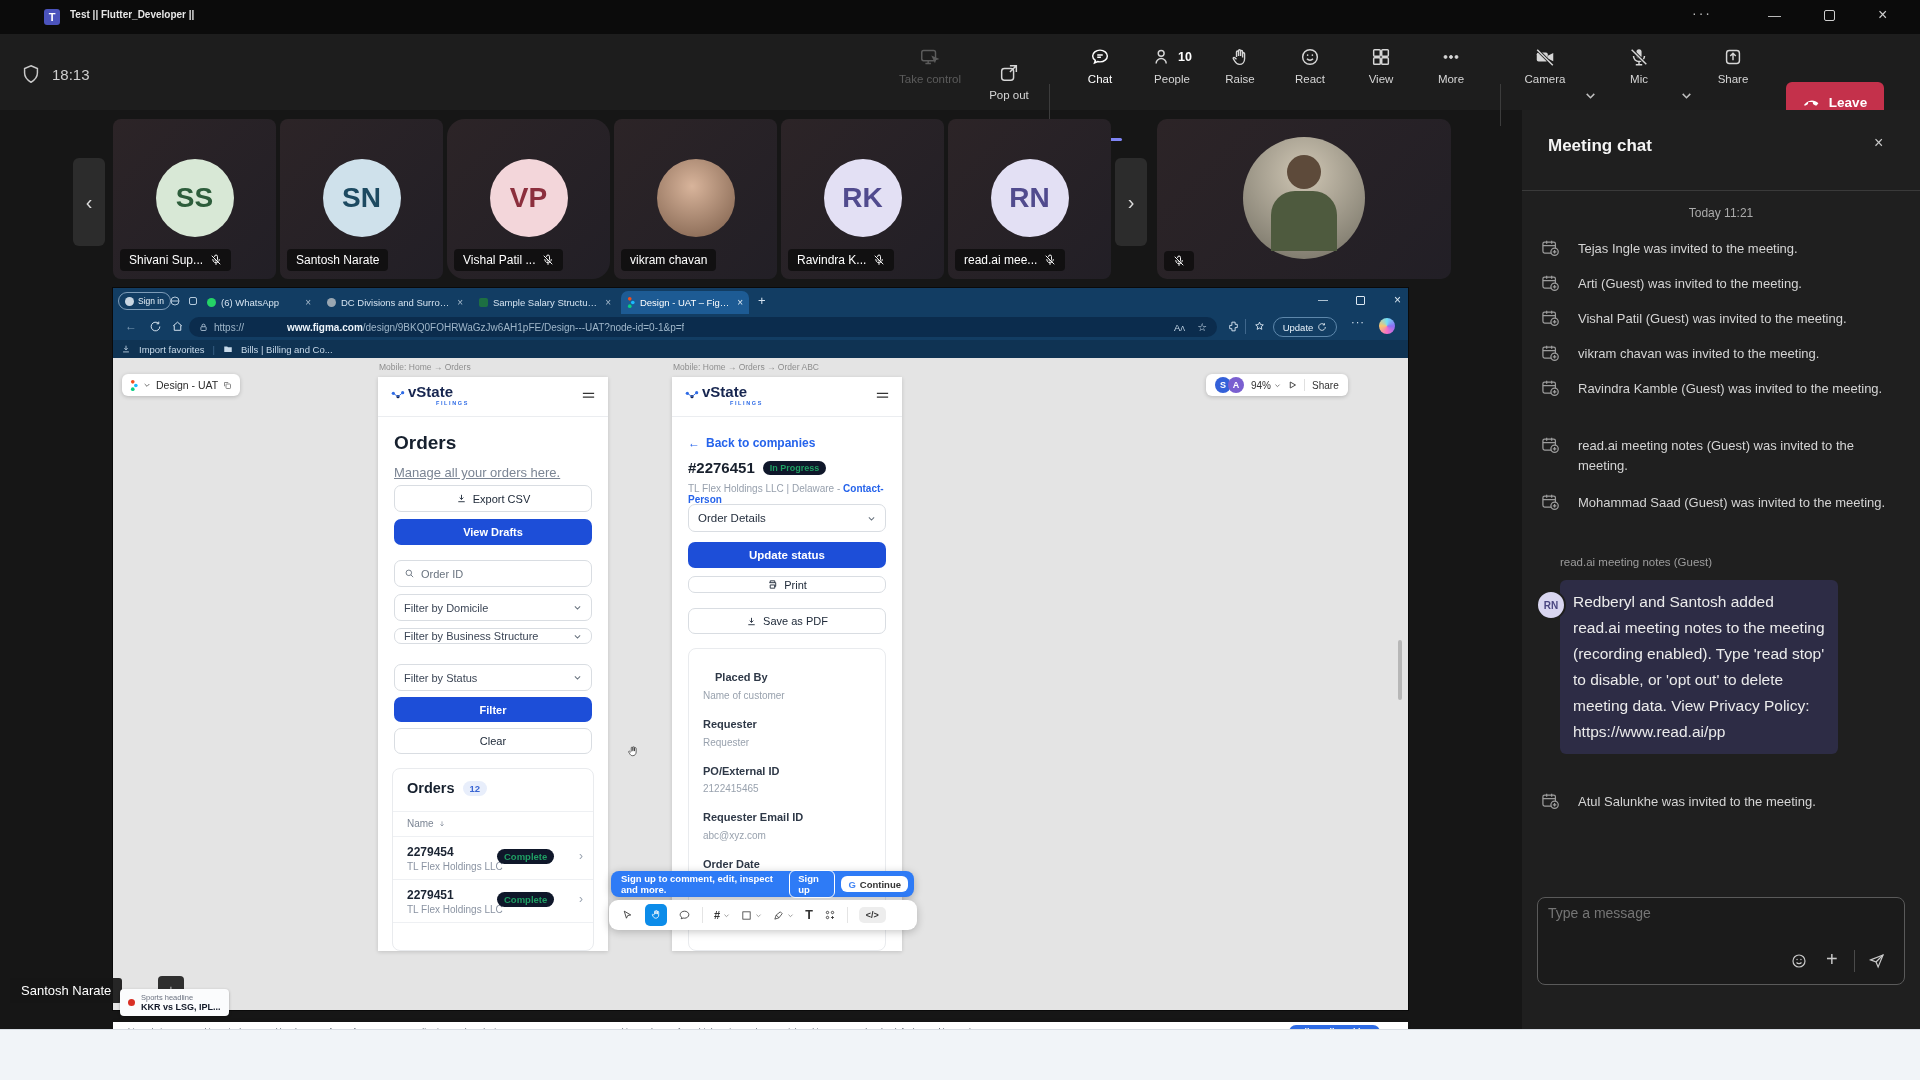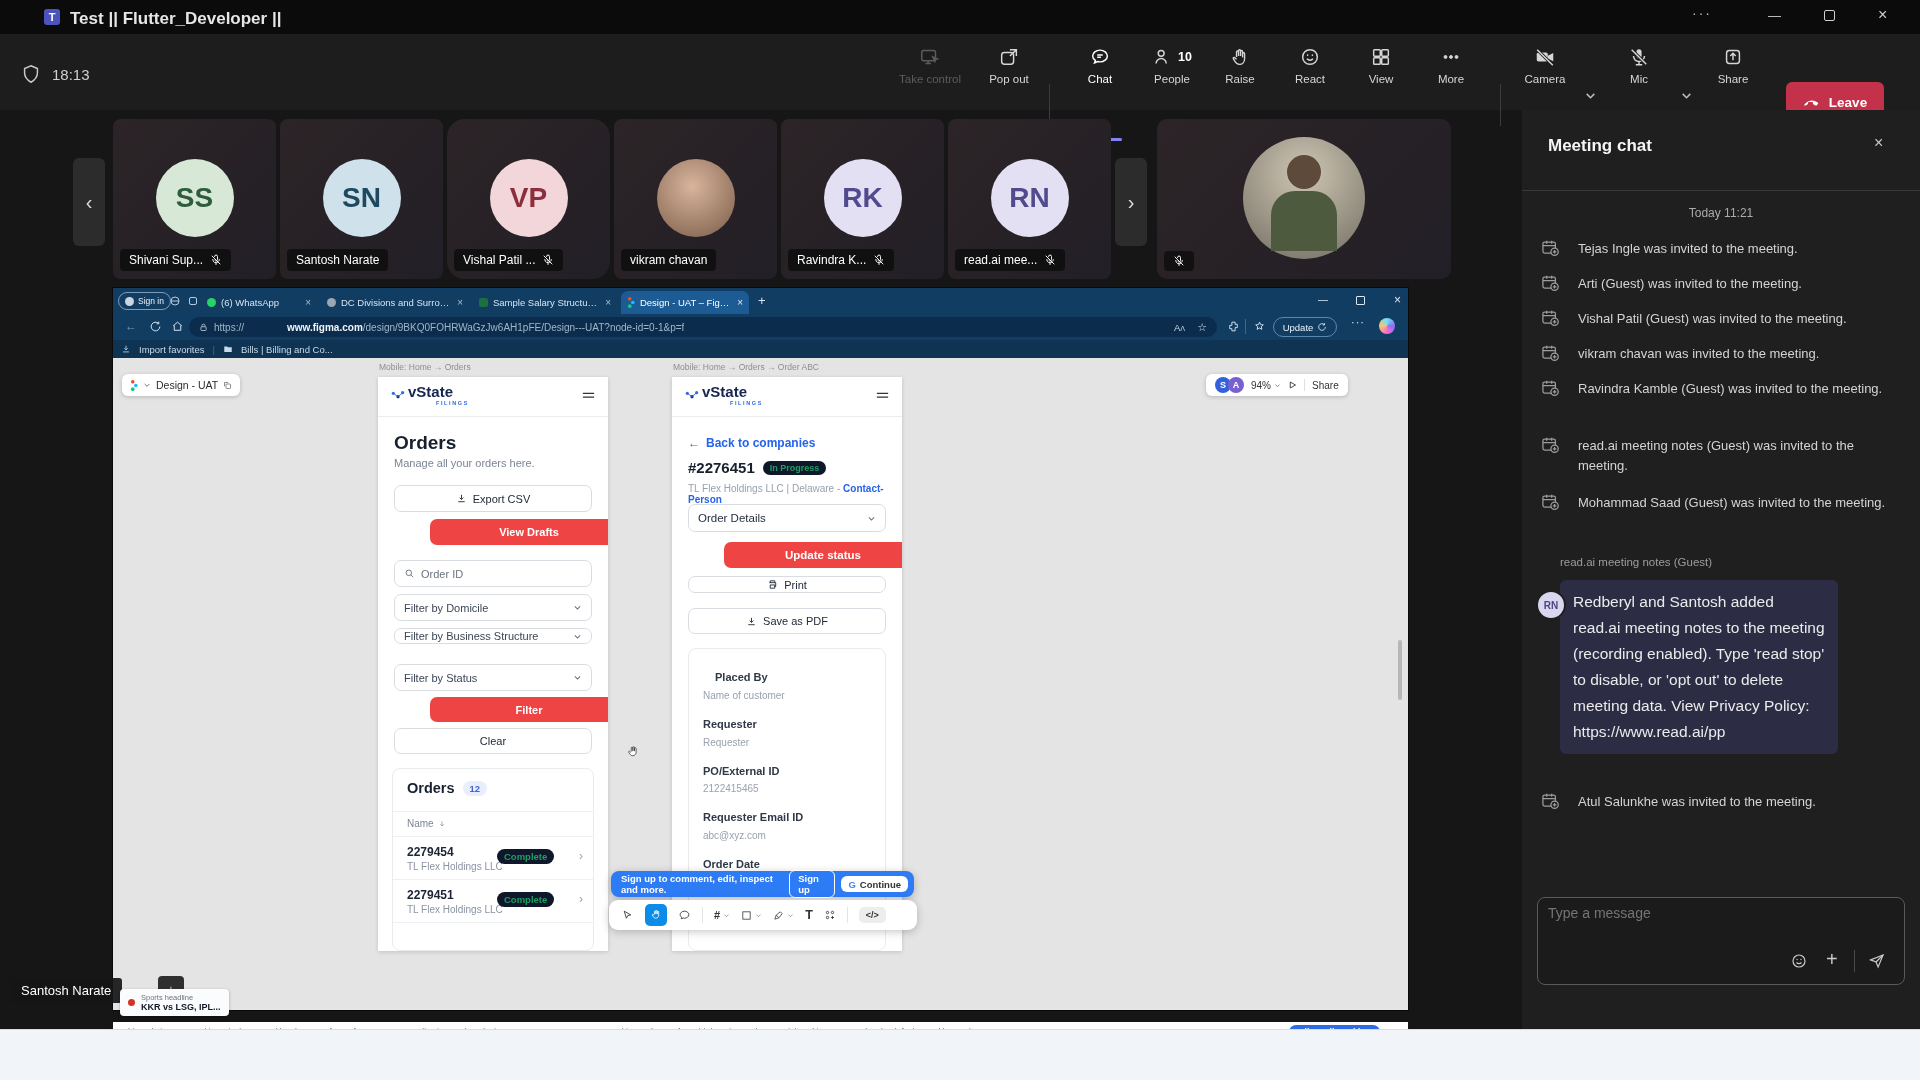--- a/index.html
+++ b/index.html
@@ -35,21 +35,21 @@
   .canvas{position:absolute;left:0;top:70px;width:1295px;height:652px;background:#e4e4e4;}
 
   
   .frame{position:absolute;top:19px;width:230px;height:574px;background:#fff;box-shadow:0 1px 4px rgba(0,0,0,.15);overflow:hidden;}
   .flabel{position:absolute;top:4px;font-size:8.5px;color:#8d8d8d;}
   .fhead{position:absolute;left:0;top:0;width:230px;height:40px;border-bottom:1px solid #ebedf0;}
   .vbrand{position:absolute;left:30px;top:7px;font-size:15px;font-weight:800;color:#16254f;line-height:1;}
   .vsub{position:absolute;left:58px;top:23px;font-size:5.5px;font-weight:700;color:#2e6be6;letter-spacing:1.6px;}
   .btn{position:absolute;left:16px;width:198px;border-radius:7px;display:flex;align-items:center;justify-content:center;gap:6px;font-size:11px;}
   .btn.outline{border:1px solid #d9dde2;background:#fff;color:#202b3a;}
-  .btn.blue{background:#ef4444;color:#fff;font-weight:600;margin-left:36px;}
+  .btn.blue{background:#1d4ed8;color:#fff;font-weight:600;}
   .inputrow{position:absolute;left:16px;width:198px;border:1px solid #d9dde2;border-radius:7px;display:flex;align-items:center;padding:0 9px;gap:6px;font-size:11px;color:#69737f;background:#fff;}
   .chevd{margin-left:auto;}
   .badge-green{background:#0f172a;color:#1f9e63;font-size:9.5px;font-weight:600;border-radius:8px;padding:2px 7px;}
   .hr{position:absolute;left:0;width:100%;height:1px;background:#eef0f3;}
 
   
   .chatpanel{left:1522px;top:110px;width:398px;height:919px;background:#1f1f1f;}
   .evt-ic{position:absolute;left:18px;width:20px;height:20px;}
   .evt{position:absolute;left:56px;width:324px;color:#d4d4d4;font-size:13px;line-height:20px;}
   .bubble{position:absolute;left:38px;top:470px;width:278px;background:#2d2c45;border-radius:6px;padding:9px 13px;color:#ebebeb;font-size:15.5px;line-height:26px;}
@@ -57,21 +57,21 @@
   
   .taskbar{left:0;top:1029px;width:1920px;height:51px;background:#f1f4f8;border-top:1px solid #d8dde3;}
 </style>
 </head>
 <body>
 
 <div id="root">
 
   <div class="abs titlebar">
     <div class="abs" style="left:44px;top:9px;width:16px;height:16px;border-radius:3px;background:#4b53bc;color:#fff;font-size:11px;font-weight:700;text-align:center;line-height:16px;">T</div>
-    <div class="abs" style="left:70px;top:9px;color:#e6e6e6;font-size:17px;font-weight:700;">Test || Flutter_Developer ||</div>
+    <div class="abs" style="left:70px;top:9px;color:#e6e6e6;font-size:10px;font-weight:700;">Test || Flutter_Developer ||</div>
     <div class="abs" style="left:1692px;top:5px;color:#bbb;font-size:14px;letter-spacing:2px;">···</div>
     <div class="abs" style="left:1768px;top:8px;color:#cfcfcf;font-size:13px;">—</div>
     <div class="abs" style="left:1824px;top:10px;width:11px;height:11px;border:1.3px solid #cfcfcf;border-radius:2px;"></div>
     <div class="abs" style="left:1878px;top:6px;color:#cfcfcf;font-size:16px;">×</div>
   </div>
 
   <div class="abs toolbar">
     <div class="flex abs" style="left:20px;top:28px;gap:10px;">
       <svg width="22" height="24" viewBox="0 0 24 24">
           <path d="M12 3l7 3v5c0 5-3.5 8-7 10-3.5-2-7-5-7-10V6z" fill="none" stroke="#c9c9c9" stroke-width="1.6"></path>
@@ -80,21 +80,21 @@
     </div>
 
     <div class="tbtn disabled" style="left:890px;top:12px;">
       <svg width="22" height="22" viewBox="0 0 24 24" fill="none" stroke-width="1.6">
           <rect x="3" y="5" width="15" height="11" rx="2"></rect>
           <path d="M10 16v3M7 19h6"></path>
           <path d="M15 12l5 2-2 .7-.7 2z" fill="#5c5c5c"></path>
         </svg>
       <span>Take control</span>
     </div>
-    <div class="tbtn" style="left:969px;top:12px;">
+    <div class="tbtn" style="left:969px;top:28px;">
       <svg width="22" height="22" viewBox="0 0 24 24" fill="none" stroke-width="1.6">
           <rect x="4" y="7" width="13" height="13" rx="3"></rect>
           <path d="M13 4h7v7M20 4l-7 7"></path>
         </svg>
       <span>Pop out</span>
     </div>
     <div class="tdivider" style="left:1049px;"></div>
 
     <div class="tbtn active" style="left:1060px;top:12px;">
       <svg width="22" height="22" viewBox="0 0 24 24" fill="none" stroke-width="1.6">
@@ -398,21 +398,21 @@
               <circle cx="19" cy="7" r="2.4" fill="#2e6be6"></circle>
               <path d="M5 8l7 5 7-6" stroke="#2e6be6" stroke-width="1.4" fill="none"></path>
             </svg>
           <div class="vbrand">vState</div>
           <div class="vsub">FILINGS</div>
           <svg class="abs" style="right:12px;top:13px;" width="15" height="13" viewBox="0 0 24 20" fill="none" stroke="#333" stroke-width="2">
               <path d="M3 5h18M3 11h18"></path>
             </svg>
         </div>
         <div class="abs" style="left:16px;top:55px;font-size:19px;font-weight:700;color:#16202e;">Orders</div>
-        <div class="abs" style="left:16px;top:80px;font-size:11px;color:#7b8594;">Manage all your orders here.</div>
+        <div class="abs" style="left:16px;top:88px;font-size:13px;color:#7b8594;text-decoration:underline;">Manage all your orders here.</div>
 
         <div class="btn outline" style="top:108px;height:27px;">
           <svg width="11" height="11" viewBox="0 0 24 24" fill="none" stroke="#202b3a" stroke-width="2">
               <path d="M12 4v10M8 10l4 4 4-4M5 19h14"></path>
             </svg>
           <span>Export CSV</span>
         </div>
         <div class="btn blue" style="top:142px;height:26px;">
             <span>View Drafts</span>
           </div>

